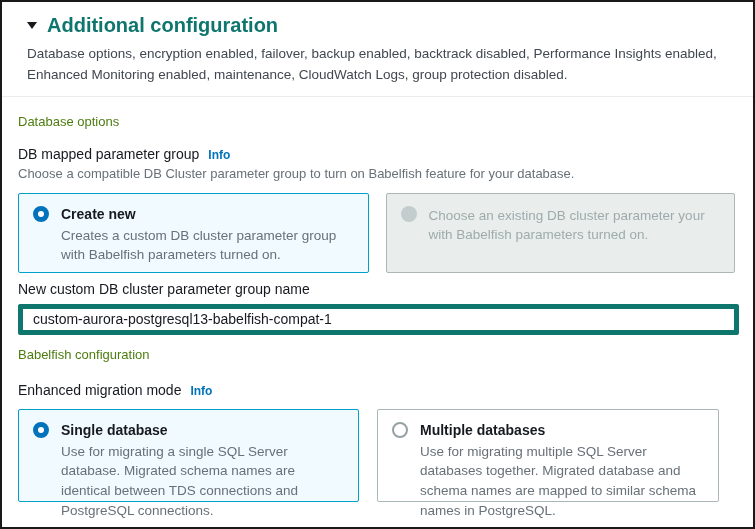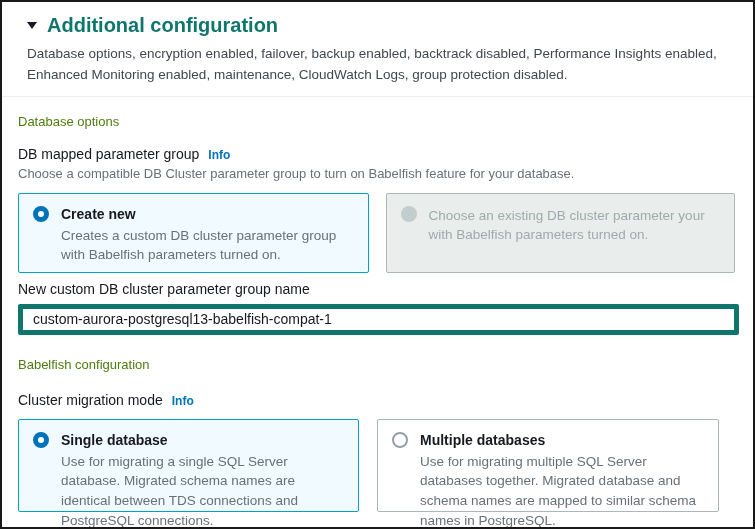--- a/index.html
+++ b/index.html
@@ -47,21 +47,21 @@
 
   
   .content { padding: 0 18px 0 16px; }
 
   .section-heading {
     font-size: 13px;
     font-weight: 400;
     color: #4d7c0f;
   }
   .heading-db-options { margin-top: 17px; }
-  .heading-babelfish { margin-top: 22px; }
+  .heading-babelfish { margin-top: 12px; }
 
   .field-label-row {
     display: flex;
     align-items: baseline;
     gap: 9px;
   }
   .label-row-pg { margin-top: 17px; }
   .label-row-mm { margin-top: 20px; }
   .field-label {
     font-size: 14px;
@@ -194,21 +194,21 @@
         </span>
       </div>
     </div>
 
     <div class="input-label">New custom DB cluster parameter group name</div>
     <input class="text-input" type="text" value="custom-aurora-postgresql13-babelfish-compat-1" style="">
 
     <div class="section-heading heading-babelfish">Babelfish configuration</div>
 
     <div class="field-label-row label-row-mm">
-      <span class="field-label">Cluster migration mode</span>
+      <span class="field-label">Enhanced migration mode</span>
       <a class="info-link">Info</a>
     </div>
 
     <div class="tiles-row tiles-row-2">
       <div class="tile selected tile-2a">
         <span class="radio checked"></span>
         <span class="tile-text">
           <span class="tile-title">Single database</span>
           <div class="tile-desc">Use for migrating a single SQL Server database. Migrated schema names are identical between TDS connections and PostgreSQL connections.</div>
         </span>

